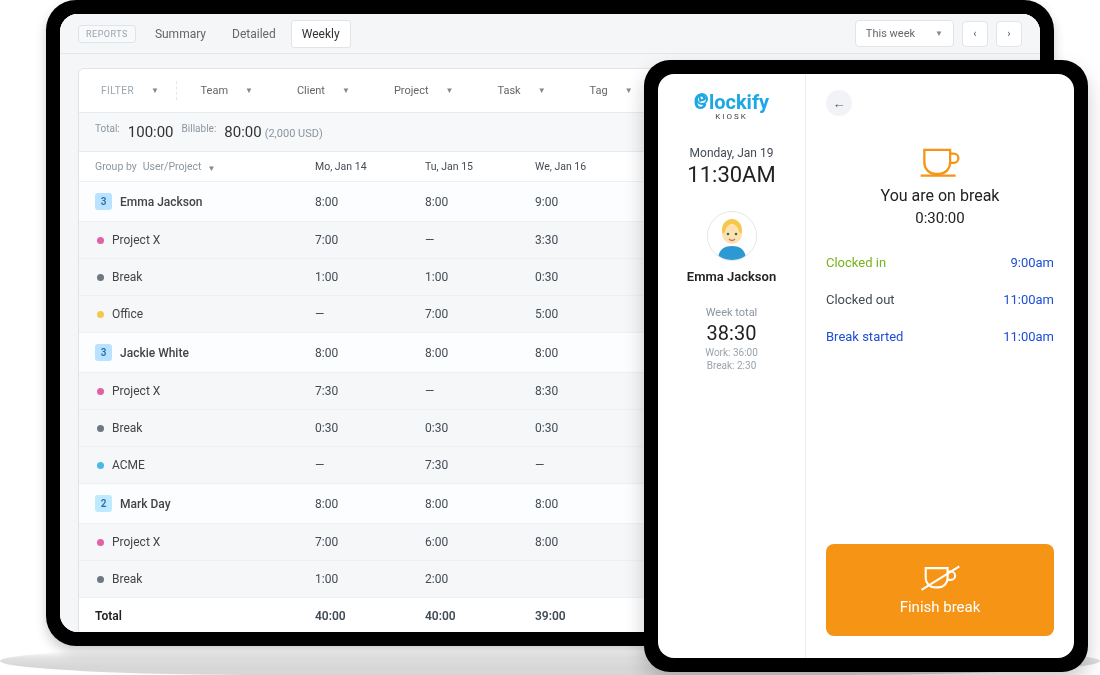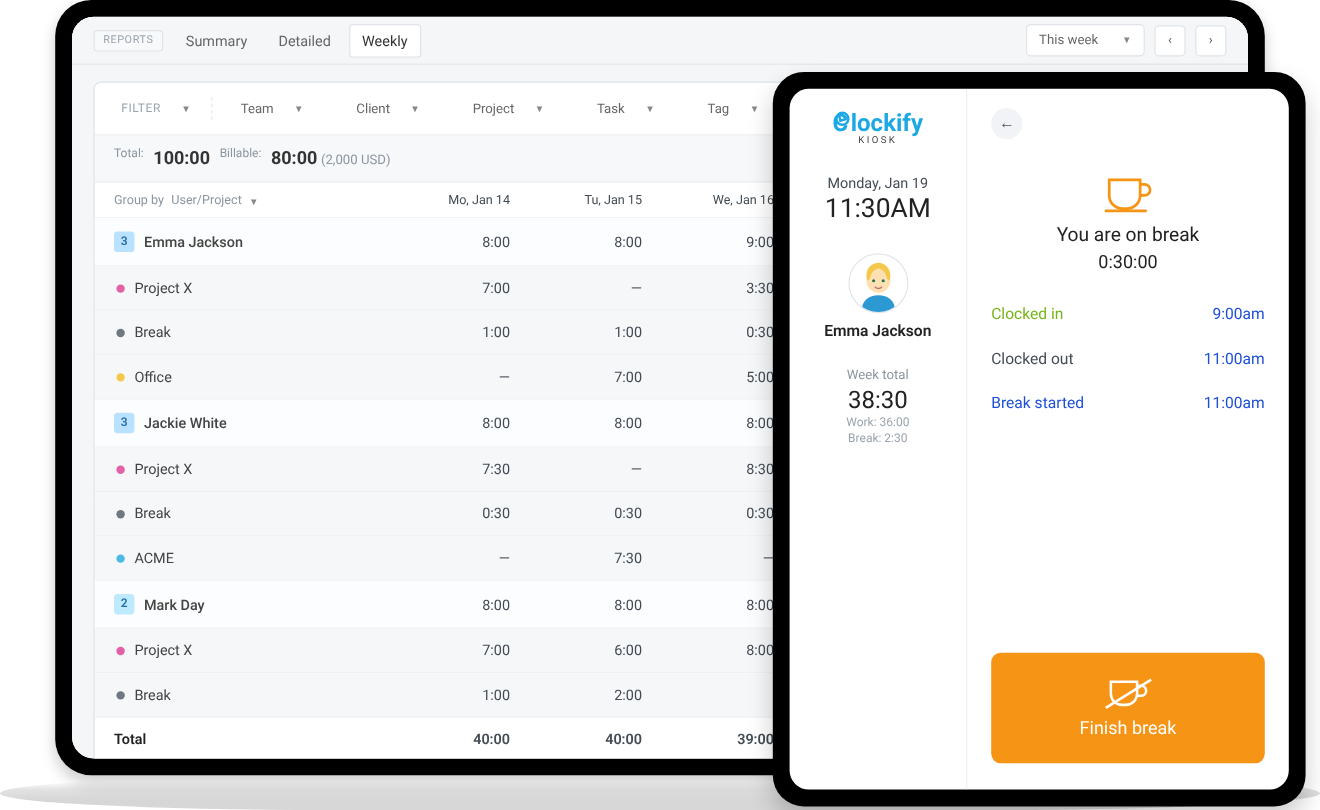--- a/index.html
+++ b/index.html
@@ -17,40 +17,40 @@
   .topbar .spacer{flex:1}
   .this-week{display:flex;align-items:center;gap:20px;border:1px solid #e0e4e8;padding:6px 10px;border-radius:4px;font-size:11px;color:#666;background:#fff}
   .nav-btn{width:26px;height:26px;border:1px solid #e0e4e8;border-radius:4px;display:flex;align-items:center;justify-content:center;background:#fff;font-size:11px;color:#555;cursor:pointer}
   .topbar .nav-btn{margin-left:4px}
   .panel{margin:14px 18px;border:1px solid #e0e4e8;border-radius:6px;background:#fff;box-shadow:0 1px 2px rgba(0,0,0,.02)}
   .filters{display:flex;align-items:center;height:44px;padding:0 12px;border-bottom:1px solid #e8ecef}
   .filter-pill{display:flex;align-items:center;gap:17px;font-size:11px;color:#666;padding:4px 10px;margin-right:24px;cursor:pointer}
   .filter-pill.first{color:#9aa4ad;font-size:10px;letter-spacing:.5px;border-right:1px dashed #e3e7eb;padding-right:16px;margin-right:14px}
   .totals{padding:10px 16px;display:flex;align-items:flex-start;gap:8px;border-bottom:1px solid #e8ecef;background:#f6f8fa}
   .tot-label{font-size:10px;color:#8c96a0}
-  .tot-val{font-size:15px;font-weight:700;color:#333}
+  .tot-val{font-size:15px;font-weight:400;color:#333}
   .tot-sub{font-size:11px;color:#8c96a0}
   .grid-head,.grid-row{display:grid;grid-template-columns:220px repeat(4,110px);align-items:center;border-bottom:1px solid #eef1f4}
   .grid-head{font-size:10.5px;color:#8c96a0;padding:8px 16px}
   .grid-head .gh-first{display:flex;align-items:flex-end;gap:6px}
   .grid-row{font-size:12px;color:#444;padding:11px 16px}
   .grid-row .rname{display:flex;align-items:center;gap:8px}
   .grid-row.user .rname{font-weight:500}
   .grid-row.user{background:#fcfdfe}
   .grid-row.sub{background:#f5f7f9}
   .grid-row.total{font-weight:600;color:#222}
   .count-badge{display:inline-flex;align-items:center;justify-content:center;min-width:17px;height:17px;border-radius:3px;font-size:10px;font-weight:600}
   .badge-blue{background:#b8e2ff;color:#2a6ea6}
   .badge-cyan{background:#bdeaff;color:#2a6ea6}
   .dot{width:7px;height:7px;border-radius:50%;display:inline-block;margin-left:2px}
   .dot-pink{background:#e460a6}
   .dot-gray{background:#6f7780}
   .dot-orange{background:#f4c94b}
   .dot-cyan{background:#4bb9e6}
-  .cell{text-align:right;color:#434b54}
+  .cell{text-align:left;color:#434b54}
   .caret{font-size:8px;color:#888}
   
   .tablet{position:absolute;right:12px;top:60px;width:444px;height:612px;background:#000;border-radius:26px;box-shadow:0 10px 20px rgba(0,0,0,.2)}
   .tablet-inner{position:absolute;inset:14px;background:#fff;border-radius:16px;overflow:hidden;display:flex}
   
   .k-left{width:148px;border-right:1px solid #eceff2;display:flex;flex-direction:column;align-items:center;padding:16px 8px;text-align:center;color:#434b54}
   .logo{font-weight:700;font-size:20px;color:#1ca7e5;display:flex;align-items:center;gap:2px}
   .logo .clock{width:16px;height:16px;border:2px solid #1ca7e5;border-radius:50%;display:inline-block;position:relative}
   .logo .clock::before{content:"";position:absolute;left:50%;top:50%;width:4px;height:5px;border-left:2px solid #1ca7e5;border-bottom:2px solid #1ca7e5;transform:translate(-55%,-70%) rotate(-15deg)}
   .kiosk-word{font-size:8px;letter-spacing:2px;color:#444;margin-top:-2px}

